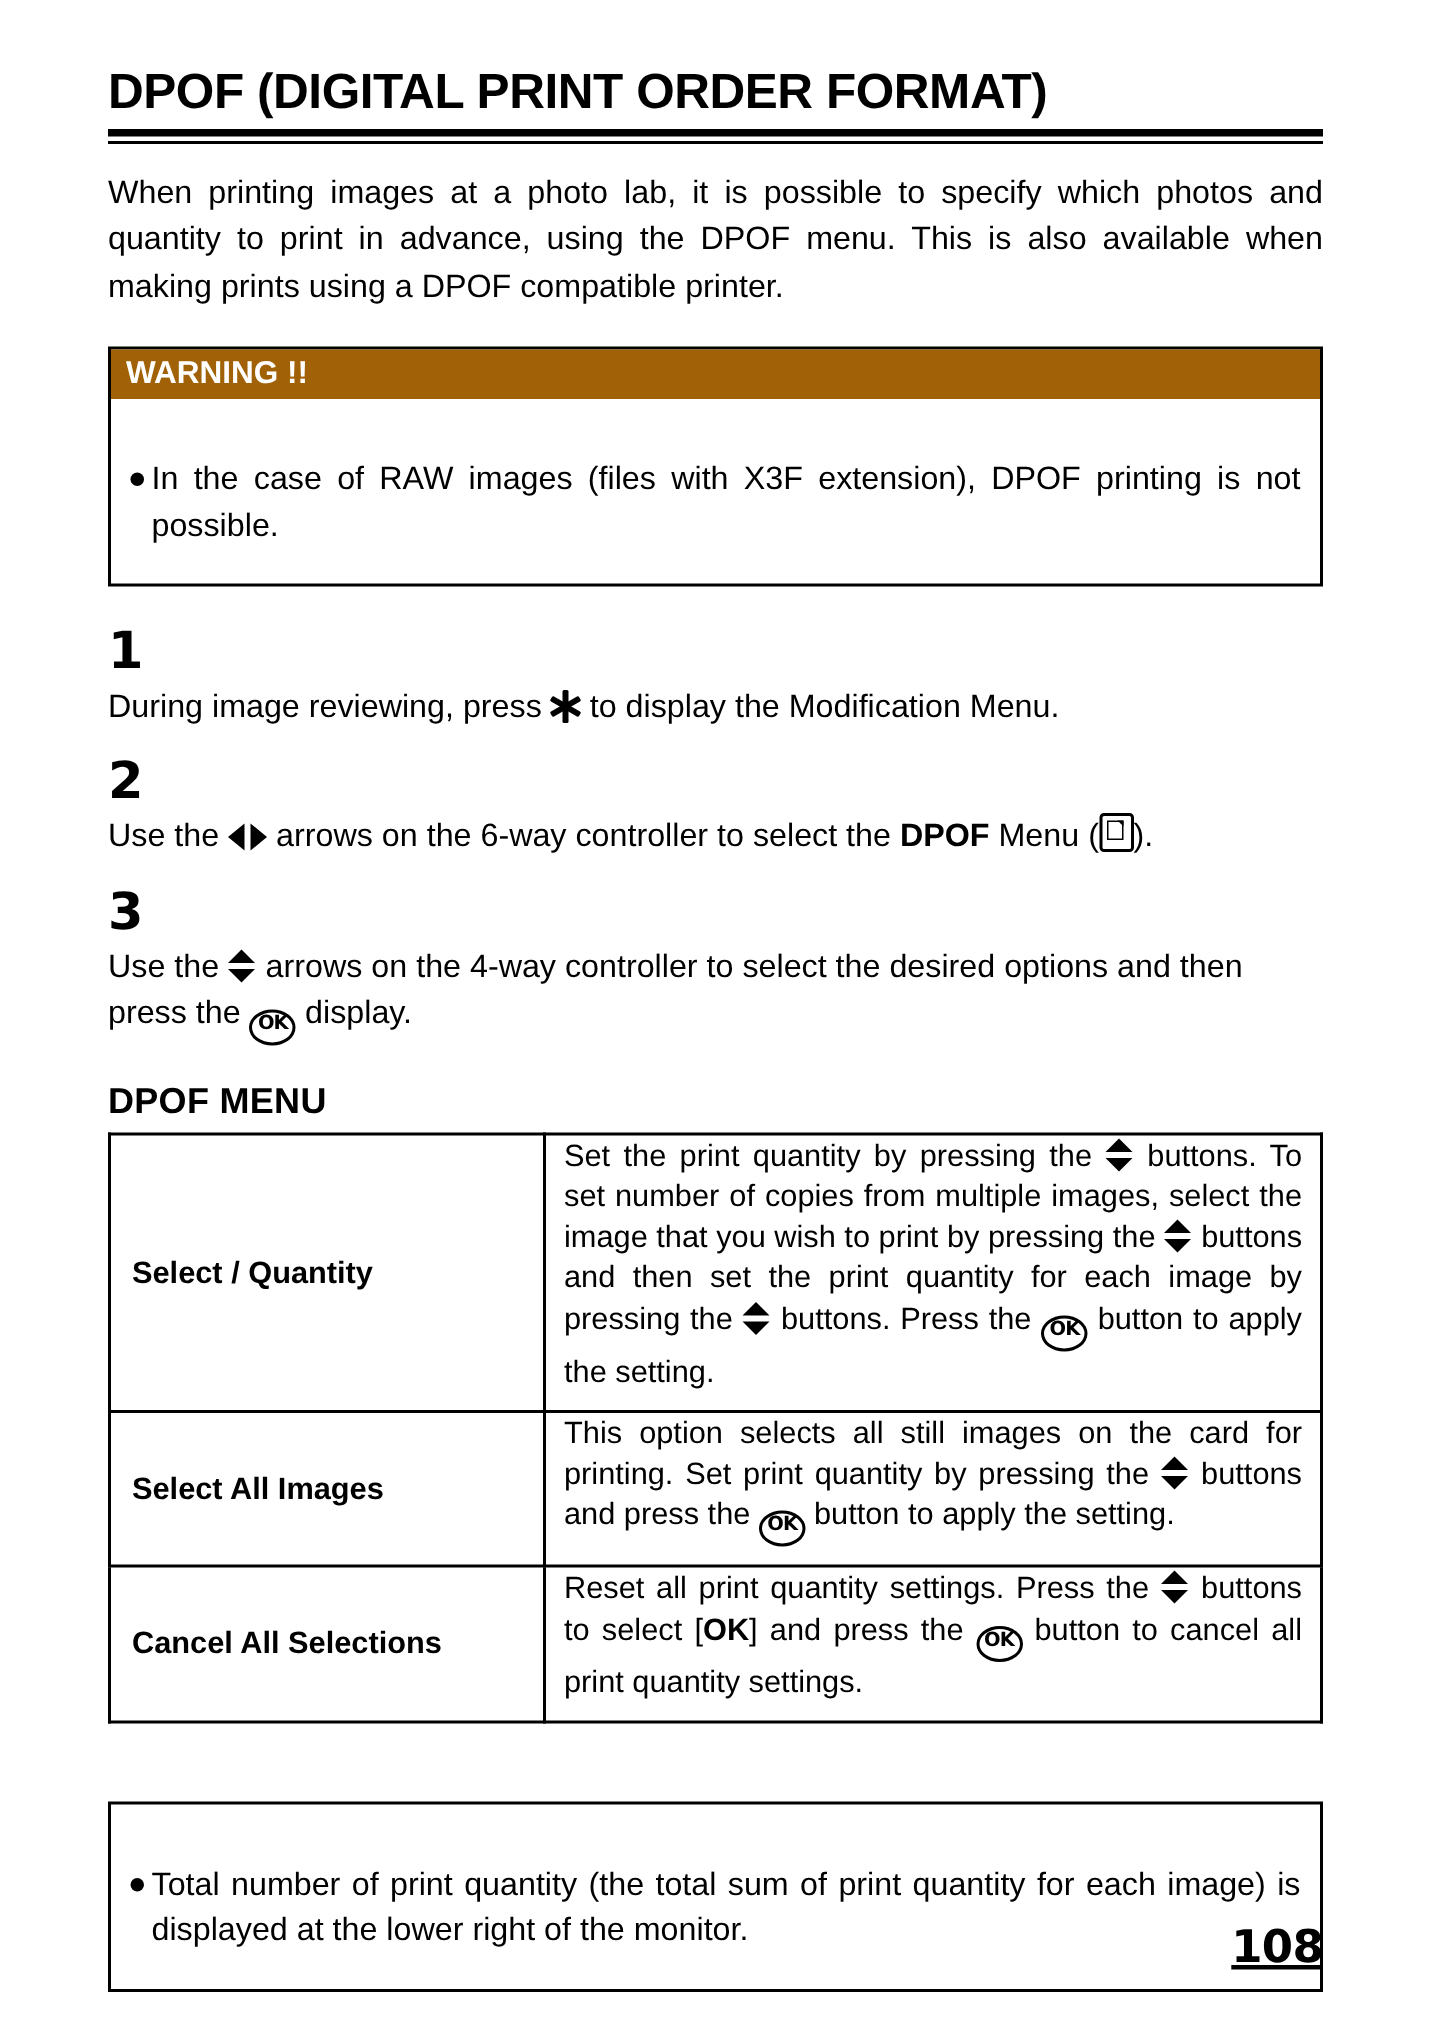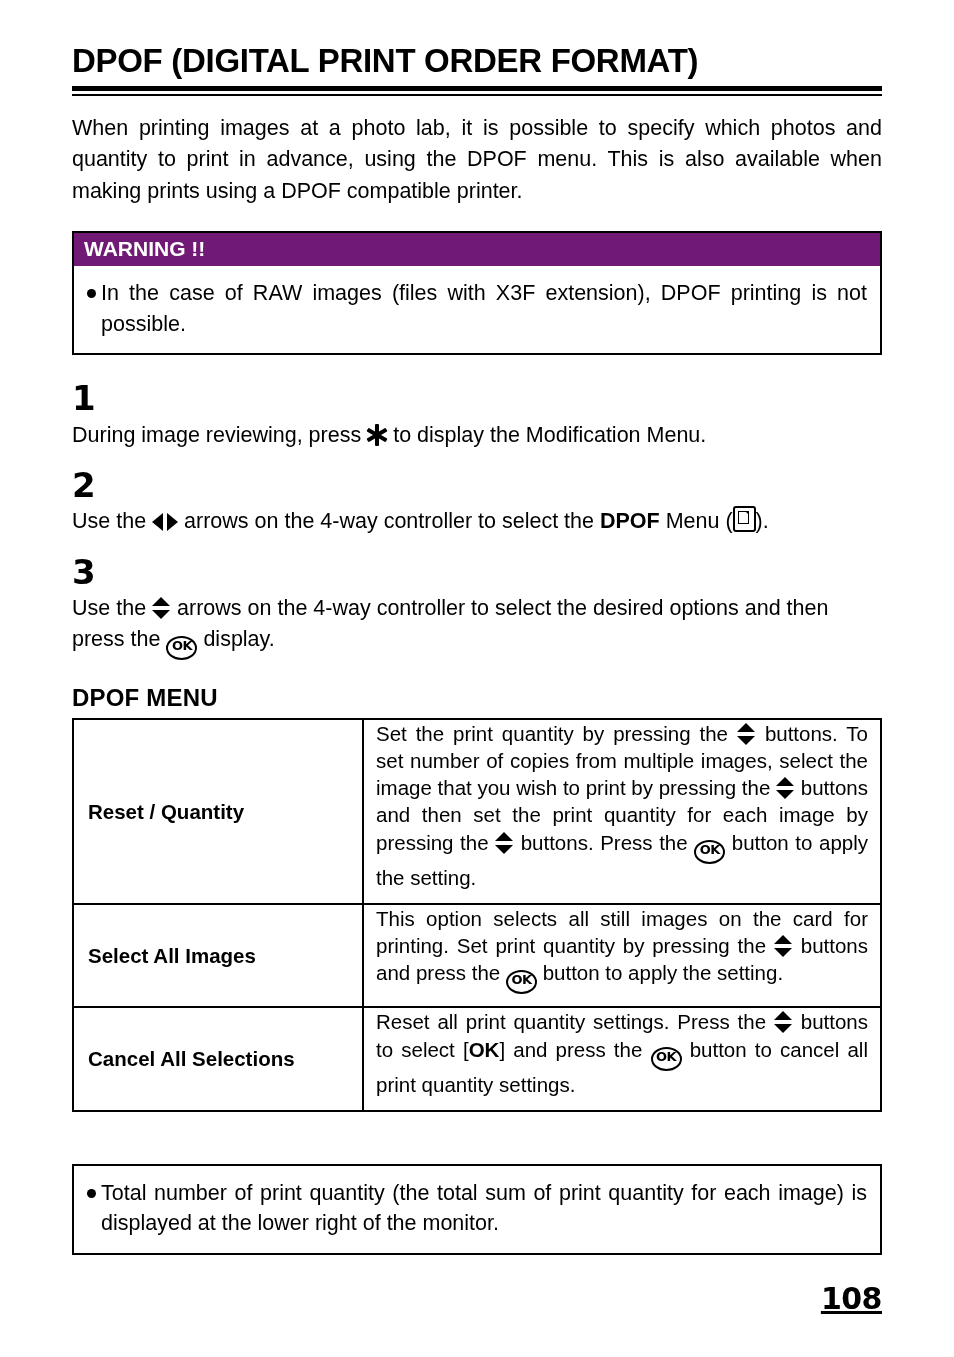--- a/index.html
+++ b/index.html
@@ -57,29 +57,30 @@
     text-align: justify;
   }
 
   
   .callout {
     margin-top: 24px;
     border: 2px solid #000;
     background: #fff;
   }
   .callout-head {
-    background: #701a75;
+    background: #a16207;
     color: #fff;
     font-size: 21px;
     font-weight: bold;
     padding: 4px 10px 6px 10px;
     line-height: 1.1;
   }
   .callout-body {
-    padding: 12px 13px 14px 13px;
+    padding: 12px 13px 24px 13px;
+    margin-top: 26px;
   }
   .bullet-row {
     display: flex;
     align-items: flex-start;
     font-size: 21.5px;
     line-height: 1.42;
   }
   .bullet-dot {
     flex: 0 0 auto;
     width: 9px;
@@ -273,39 +274,39 @@
     <div class="step-text">
       <span>During image reviewing, press</span>
       <span class="ico ico-asterisk"><i></i><i></i><i></i></span>
       <span>to display the Modification Menu.</span>
     </div>
 
     <div class="step-num step-2">2</div>
     <div class="step-text">
       <span>Use the</span>
       <span class="ico ico-lr"><i class="l"></i><i class="r"></i></span>
-      <span>arrows on the 4-way controller to select the</span>
+      <span>arrows on the 6-way controller to select the</span>
       <b>DPOF</b>
       <span>Menu (</span><span class="ico ico-page"><i></i></span><span>).</span>
     </div>
 
     <div class="step-num step-3">3</div>
     <div class="step-text">
       <span>Use the</span>
       <span class="ico ico-ud"><i class="u"></i><i class="d"></i></span>
       <span>arrows on the 4-way controller to select the desired options and then press the</span>
       <span class="ico ico-ok"><span>OK</span></span>
       <span>display.</span>
     </div>
 
     <div class="table-label">DPOF MENU</div>
     <table class="dpof">
       <tbody>
         <tr>
-          <td class="col-name">Reset / Quantity</td>
+          <td class="col-name">Select / Quantity</td>
           <td class="col-desc">
             <p>
               <span>Set the print quantity by pressing the</span>
               <span class="ico ico-ud"><i class="u"></i><i class="d"></i></span>
               <span>buttons. To set number of copies from multiple images, select the image that you wish to print by pressing the</span>
               <span class="ico ico-ud"><i class="u"></i><i class="d"></i></span>
               <span>buttons and then set the print quantity for each image by pressing the</span>
               <span class="ico ico-ud"><i class="u"></i><i class="d"></i></span>
               <span>buttons. Press the</span>
               <span class="ico ico-ok"><span>OK</span></span>

